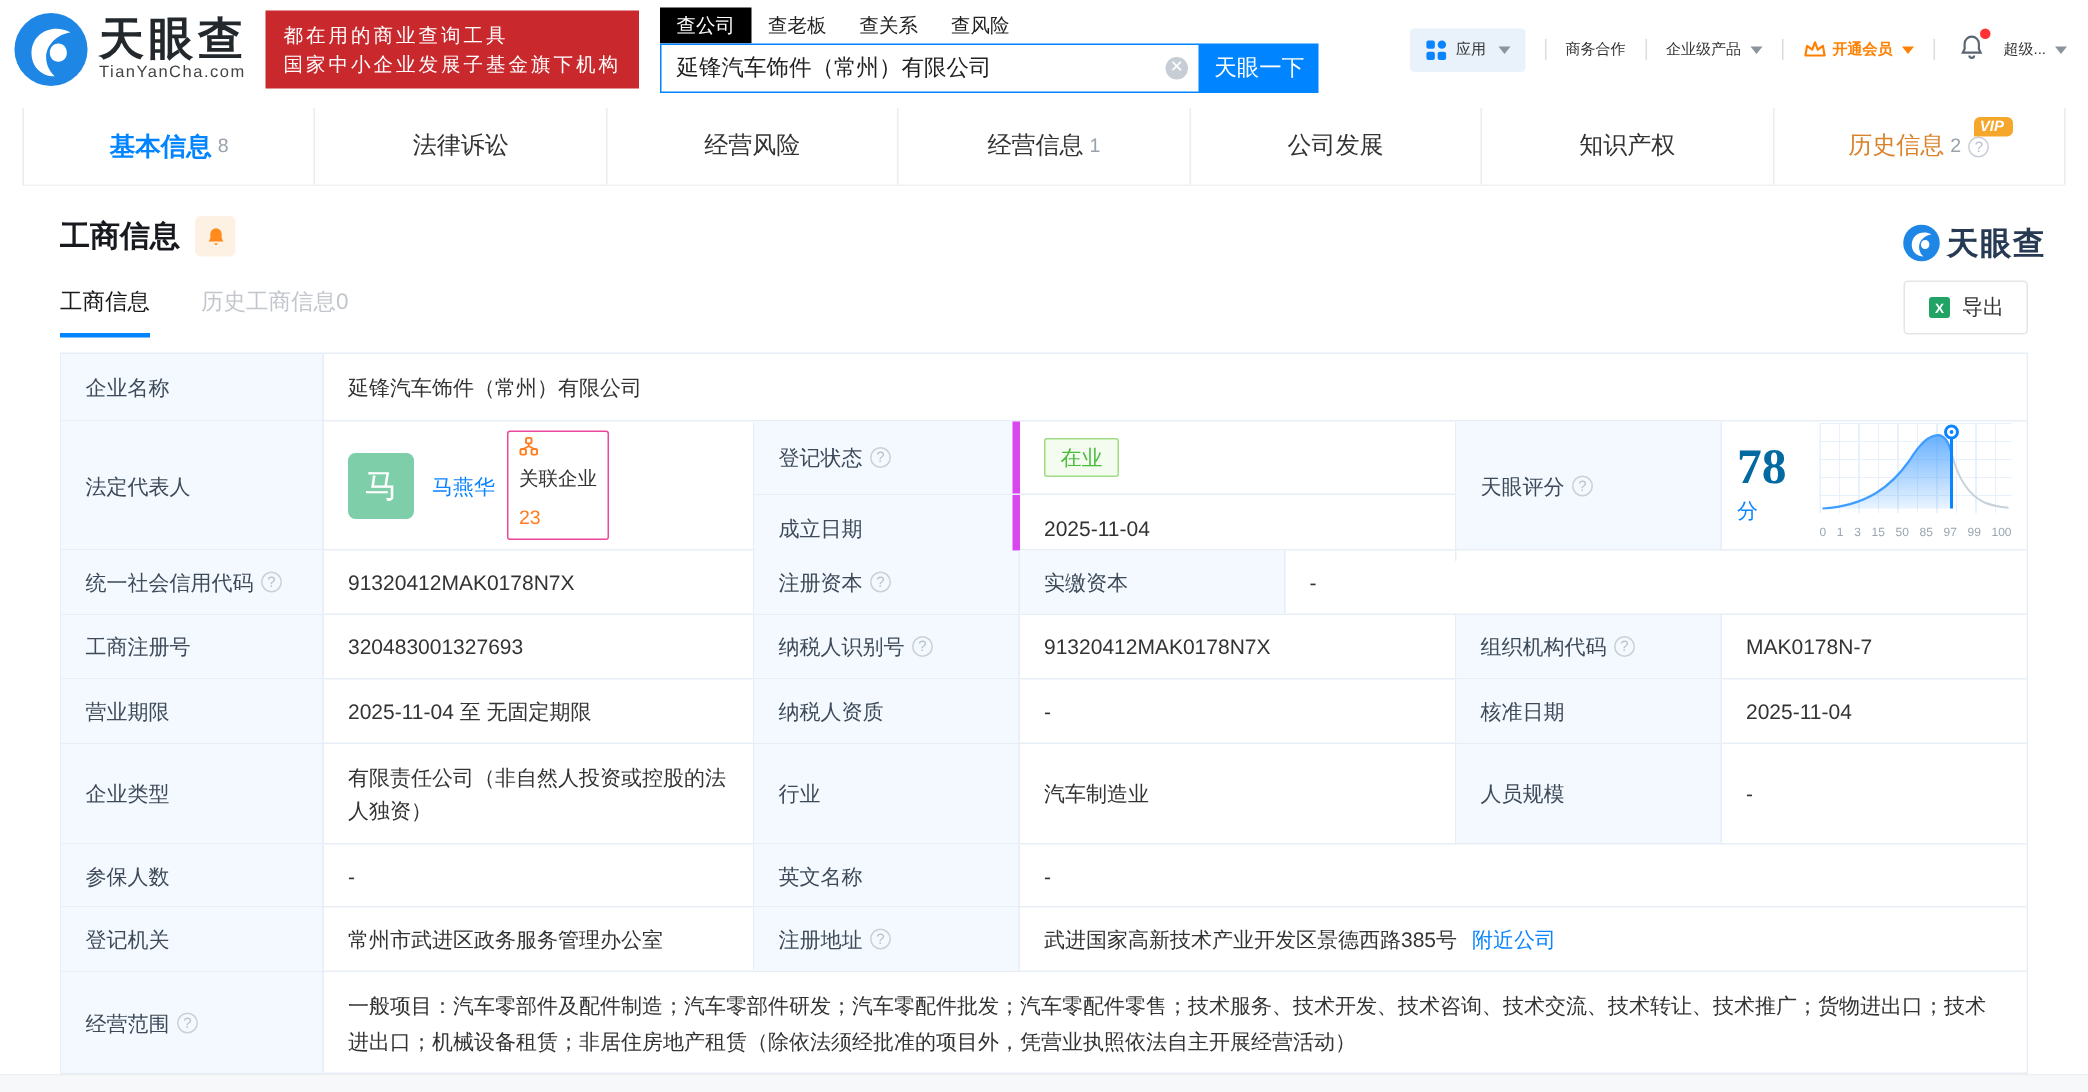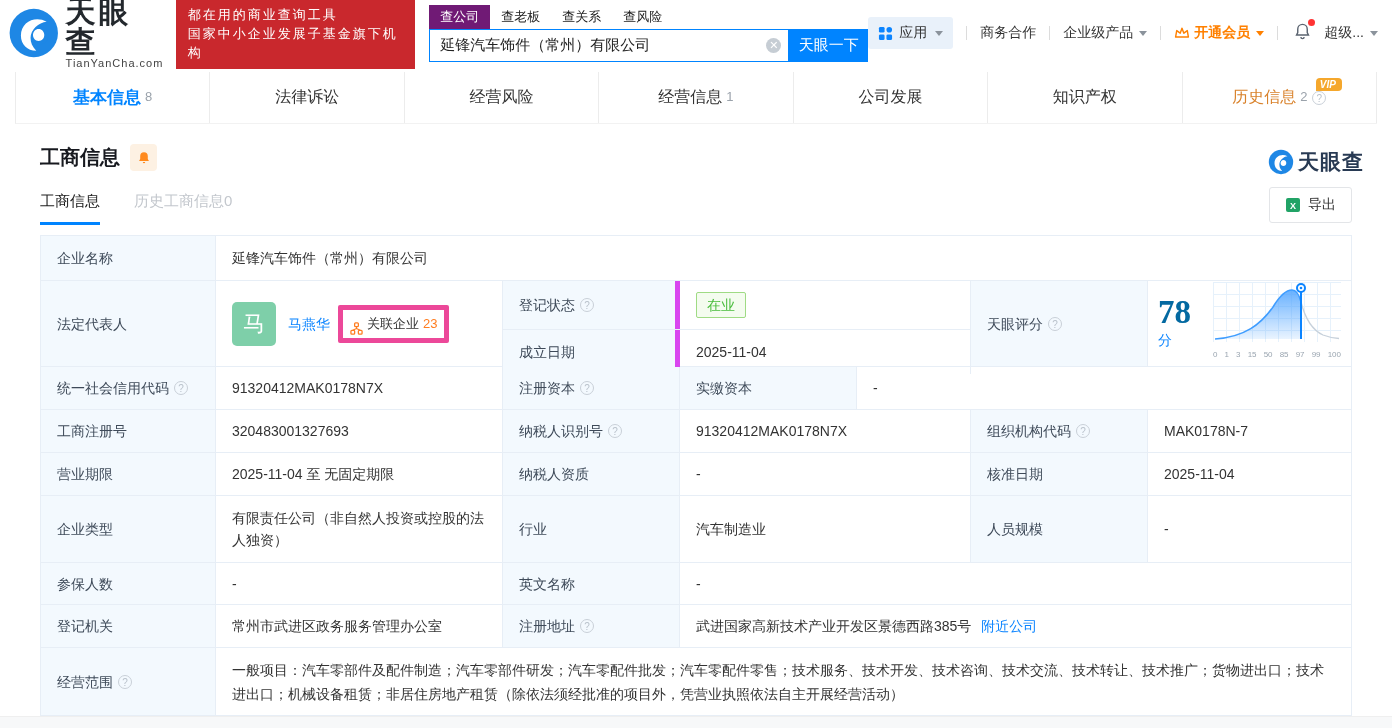--- a/index.html
+++ b/index.html
@@ -11,27 +11,27 @@
   .header { height:66px; display:flex; align-items:center; padding:4px 14px 4px 8px; position:relative; }
   .logo { display:flex; align-items:center; cursor:pointer; }
   .logo-icon { width:52px; height:52px; }
   .logo-text { margin-left:6px; }
   .logo-title { font-size:30px; font-weight:bold; color:#23282d; letter-spacing:3px; line-height:30px; }
   .logo-domain { font-size:11px; font-weight:normal; color:#444; letter-spacing:1px; }
   .slogan { background:#c9282d; color:#fff; margin-left:12px; padding:7px 12px; line-height:19px; font-size:13px; letter-spacing:2px; }
   .search-wrap { margin-left:14px; width:440px; }
   .search-tabs { display:flex; font-size:13px; }
   .search-tab { padding:3px 11px; cursor:pointer; color:#222; }
-  .search-tab.active { background:#701a75; color:#fff;font-family:Liberation Serif, serif; }
+  .search-tab.active { background:#000000; color:#fff;font-family:Liberation Serif, serif; }
   .search-row { display:flex; }
   .search-box { position:relative; width:360px; }
   .search-input { width:100%; height:33px; border:1px solid #0084ff; outline:none; padding:0 30px 0 10px; font-size:15px; color:#222; font-family:inherit; }
   .clear-icon { position:absolute; right:8px; top:9px; width:15px; height:15px; border-radius:50%; background:#c6cdd4; color:#fff; font-size:11px; line-height:15px; text-align:center; cursor:pointer; }
   .search-btn { width:79px; height:33px; background:#0084ff; color:#fff; font-size:15px; border:none; cursor:pointer; font-family:inherit; }
-  .header-menu { margin-left:auto; display:flex; align-items:center; font-size:14px; white-space:nowrap; }
+  .header-menu { margin-left:auto; display:flex; align-items:center; font-size:10px; white-space:nowrap; }
   .menu-chip { display:flex; align-items:center; gap:6px; background:#e9f1fa; border-radius:3px; padding:7px 10px; cursor:pointer; }
   .menu-sep { width:1px; height:14px; background:#dcdcdc; margin:0 13px; }
   .menu-item { cursor:pointer; display:flex; align-items:center; gap:4px; color:#333; }
   .caret { display:inline-block; width:0; height:0; border-left:4px solid transparent; border-right:4px solid transparent; border-top:5px solid #8b939c; margin-left:2px; }
   .vip-link { color:#ff8000; font-weight:bold; }
   .vip-link .caret { border-top-color:#ff8000; }
   .bell-wrap { position:relative; margin:0 12px 0 2px; cursor:pointer; }
   .red-dot { position:absolute; top:-3px; right:-3px; width:7px; height:7px; background:#f33; border-radius:50%; }
   
   .nav-tabs { margin:6px 15px 0 15px; display:flex; border-left:1px solid #ececec; border-bottom:1px solid #f2f2f2; height:52px; }
@@ -66,21 +66,21 @@
   .w-l2 { width:177px; flex:none; } .w-v2 { width:291px; flex:none; }
   .w-l3 { width:177px; flex:none; } .w-v3 { flex:1; }
   .span-rest { flex:1; }
   .mid-stack { width:468px; flex:none; display:flex; flex-direction:column; }
   .substack-row { display:flex; flex:1; }
   .substack-row:first-child { border-bottom:1px solid #e7eef6; }
   .substack-row .cell { border-right:5px solid #d946ef; }
   .substack-row .cell:last-child { border-right:1px solid #e7eef6; }
   .avatar { width:44px; height:44px; background:#7ecfa9; border-radius:5px; color:#fff; font-size:22px; display:flex; align-items:center; justify-content:center; flex:none; }
   .rep-name { color:#0b84ff; margin-left:12px; cursor:pointer; }
-  .related-badge { display:flex; align-items:flex-end; gap:4px; border:5px solid #ec4899; border-radius:2px; padding:3px 7px; margin-left:8px; font-size:13px; cursor:pointer; background:#fff; }
+  .related-badge { display:flex; align-items:flex-start; gap:4px; border:1px solid #ec4899; border-radius:2px; padding:3px 7px; margin-left:8px; font-size:13px; cursor:pointer; background:#fff;flex-direction:column; }
   .related-count { color:#ff7d20; }
   .status-badge { display:inline-block; border:1px solid #9fdb84; background:#f4fcef; color:#49bc3c; padding:2px 10px; border-radius:2px; font-size:14px; line-height:20px; }
   .link { color:#0b84ff; cursor:pointer; }
   .score-cell { padding:8px 10px; display:flex; align-items:center; justify-content:center; gap:12px; }
   .score-num { font-size:33px; font-weight:bold; color:#0369a1; line-height:1;font-family:Liberation Serif, serif; }
   .score-unit { font-size:14px; color:#0b84ff; }
   .graph-wrap { width:128px; }
   .graph-box { width:128px; height:60px; position:relative;
     background-image:
       repeating-linear-gradient(to right,#e6f1fb 0 1px,transparent 1px 13px),

